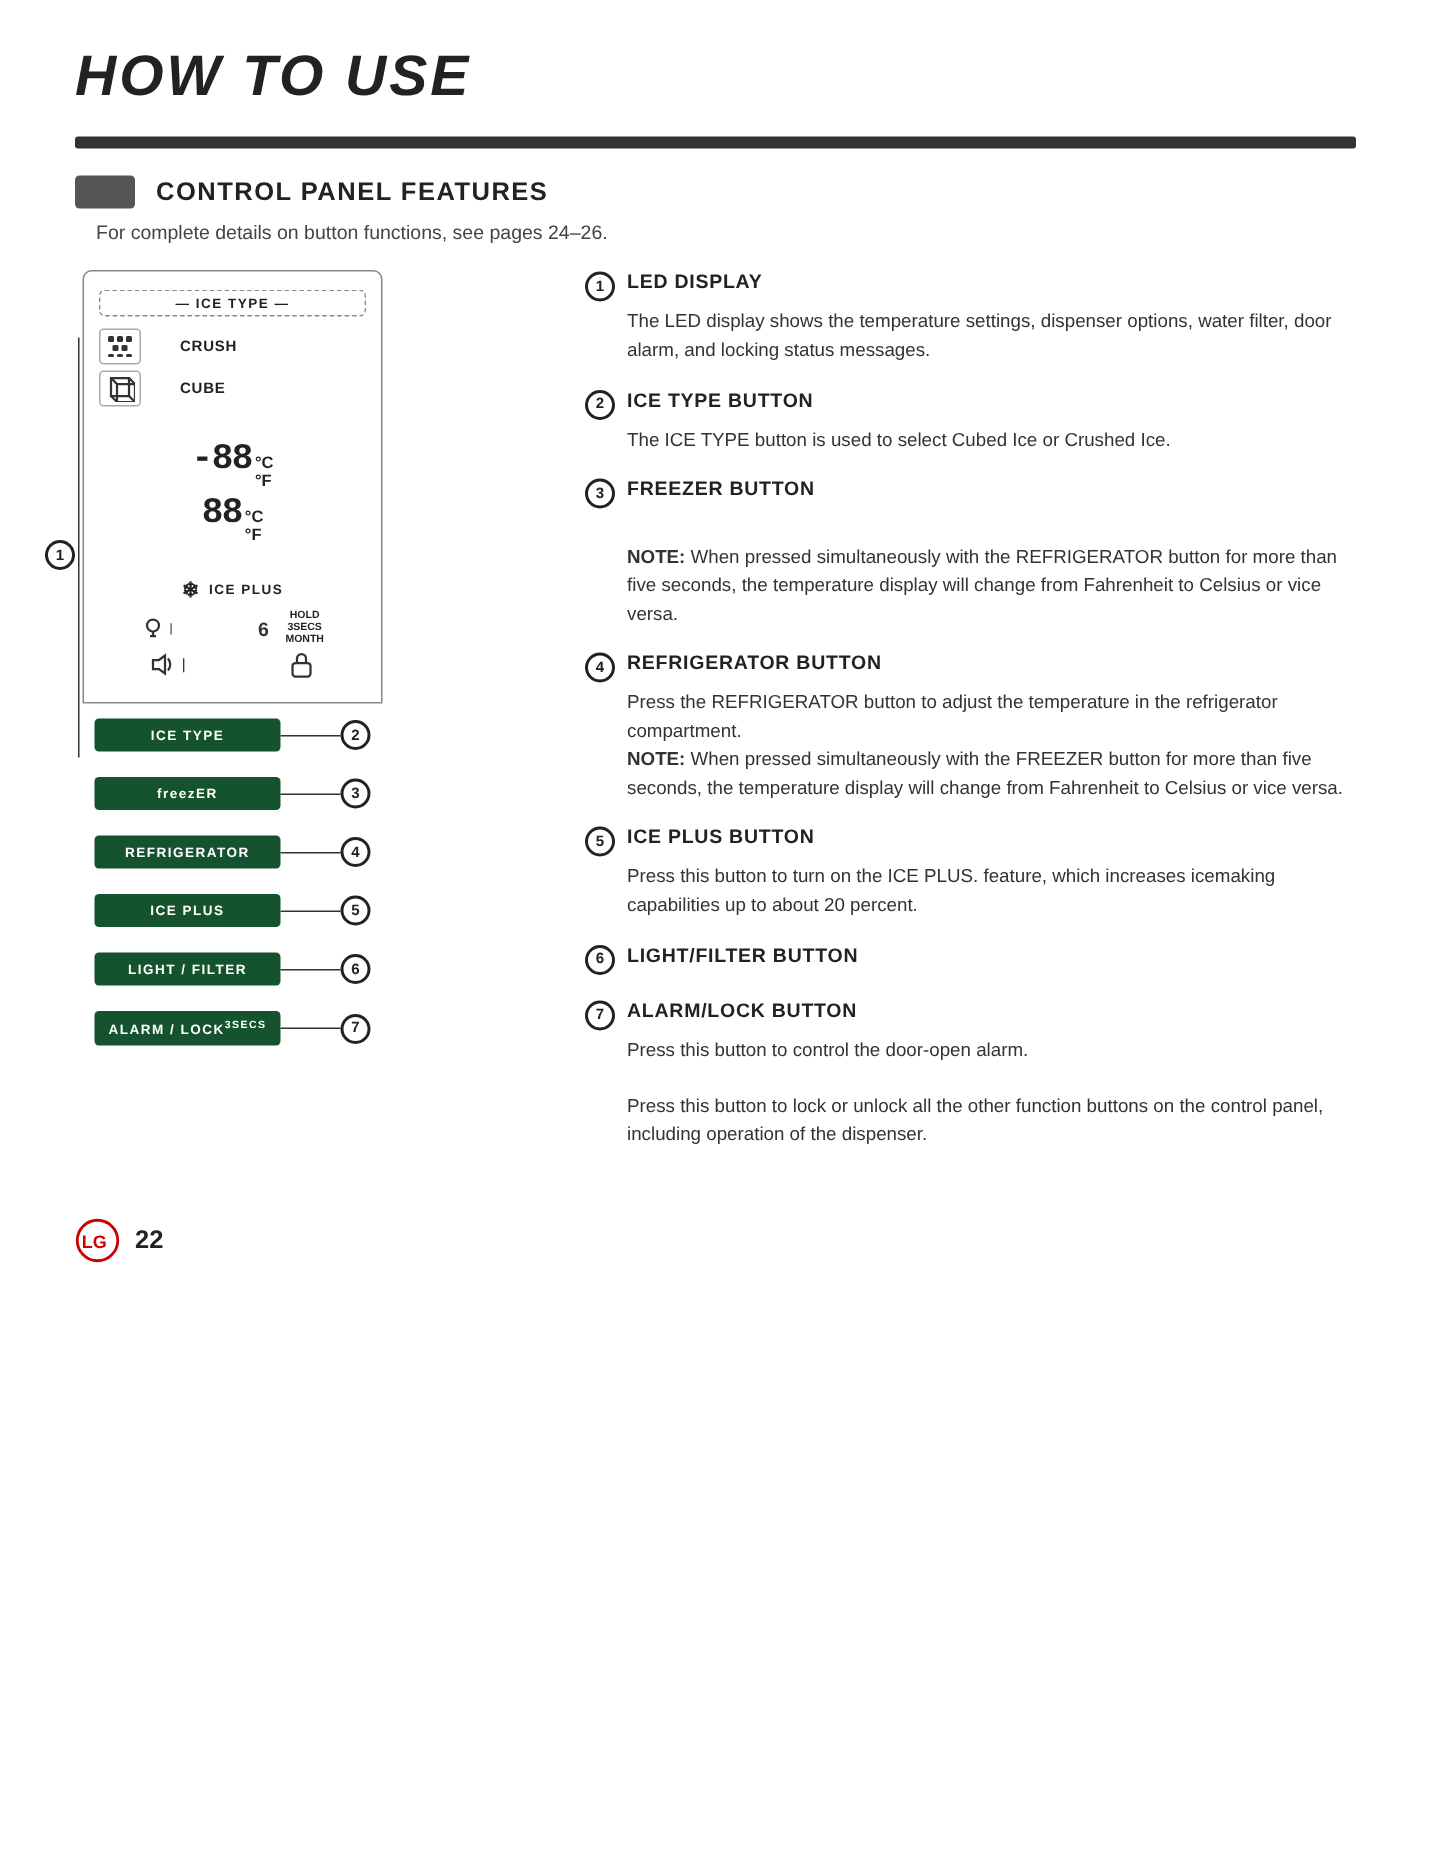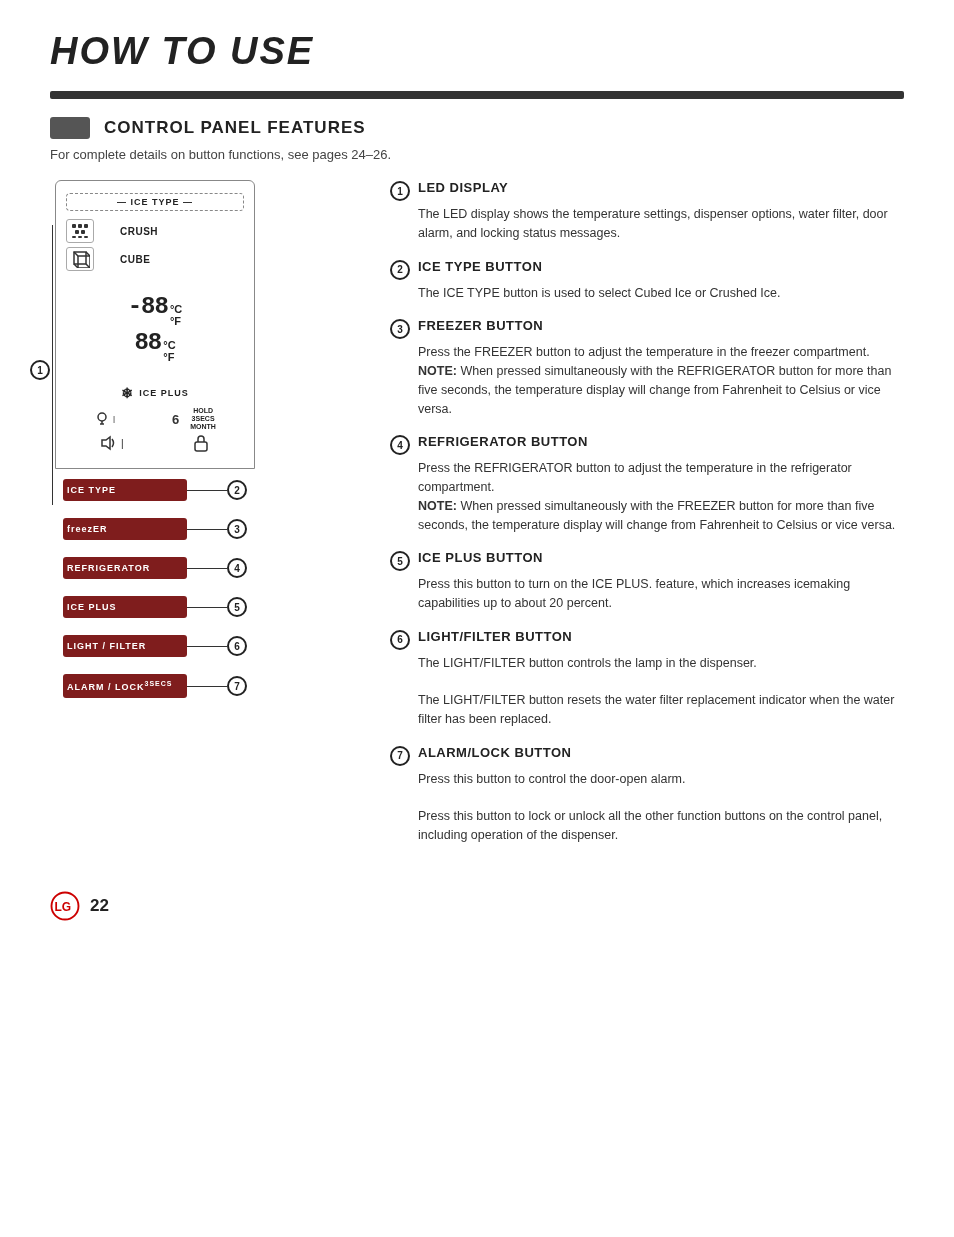--- a/index.html
+++ b/index.html
@@ -46,21 +46,21 @@
       margin-right: 14px;
     }
     .section-title {
       font-size: 17px;
       font-weight: 900;
       letter-spacing: 1px;
       text-transform: uppercase;
     }
 
     .subtitle-text {
-      margin: 6px 50px 18px 50px;
+      margin: 6px 50px 18px 64px;
       font-size: 13px;
       color: #444;
     }
 
     
     .main-content {
       display: flex;
       flex-direction: row;
       margin: 0 30px;
       gap: 20px;
@@ -206,22 +206,23 @@
 
     
     .buttons-area {
       padding: 10px 8px;
       display: flex;
       flex-direction: column;
       gap: 4px;
     }
 
     .ctrl-btn {
-      background: #7f1d1d;
+      background: #14532d;
       color: #fff;
+      text-align: center;
       font-size: 9px;
       font-weight: bold;
       letter-spacing: 1px;
       padding: 6px 4px;
       border-radius: 3px;
       position: relative;
       cursor: pointer;
     }
 
     
@@ -537,21 +538,21 @@
       </div>
       <div class="feature-desc">The ICE TYPE button is used to select Cubed Ice or Crushed Ice.</div>
     </div>
 
     <div class="feature-item">
       <div class="feature-header">
         <div class="feature-badge">3</div>
         <div class="feature-title">FREEZER BUTTON</div>
       </div>
       <div class="feature-desc">
-        <span>Press the FREEZER button to adjust the temperature in the freezer compartment.</span><br>
+        <br>
         <span class="note-label">NOTE:</span>
         <span>When pressed simultaneously with the REFRIGERATOR button for more than five seconds, the temperature display will change from Fahrenheit to Celsius or vice versa.</span>
       </div>
     </div>
 
     <div class="feature-item">
       <div class="feature-header">
         <div class="feature-badge">4</div>
         <div class="feature-title">REFRIGERATOR BUTTON</div>
       </div>
@@ -567,24 +568,20 @@
         <div class="feature-badge">5</div>
         <div class="feature-title">ICE PLUS BUTTON</div>
       </div>
       <div class="feature-desc">Press this button to turn on the ICE PLUS. feature, which increases icemaking capabilities up to about 20 percent.</div>
     </div>
 
     <div class="feature-item">
       <div class="feature-header">
         <div class="feature-badge">6</div>
         <div class="feature-title">LIGHT/FILTER BUTTON</div>
-      </div>
-      <div class="feature-desc">
-        <span>The LIGHT/FILTER button controls the lamp in the dispenser.</span><br><br>
-        <span>The LIGHT/FILTER button resets the water filter replacement indicator when the water filter has been replaced.</span>
       </div>
     </div>
 
     <div class="feature-item">
       <div class="feature-header">
         <div class="feature-badge">7</div>
         <div class="feature-title">ALARM/LOCK BUTTON</div>
       </div>
       <div class="feature-desc">
         <span>Press this button to control the door-open alarm.</span><br><br>

